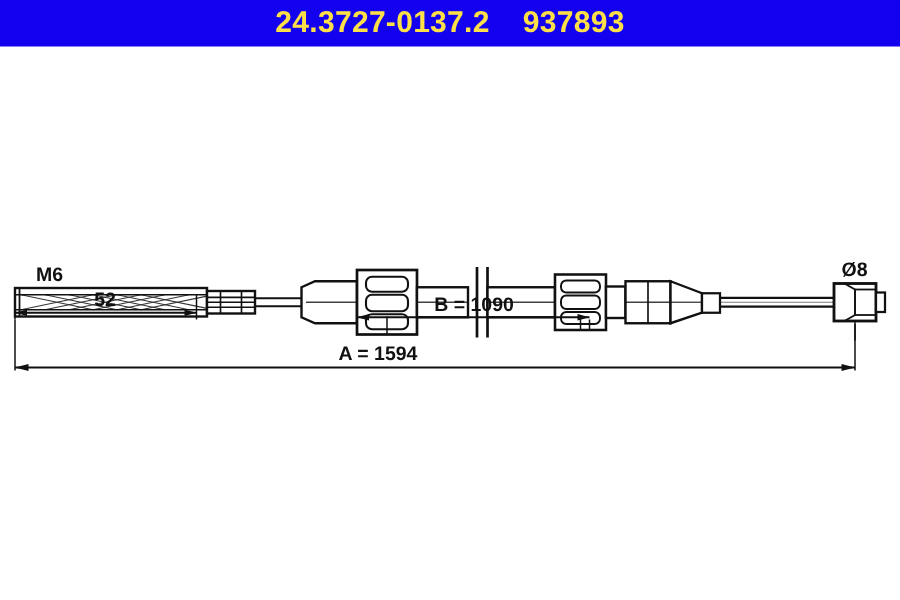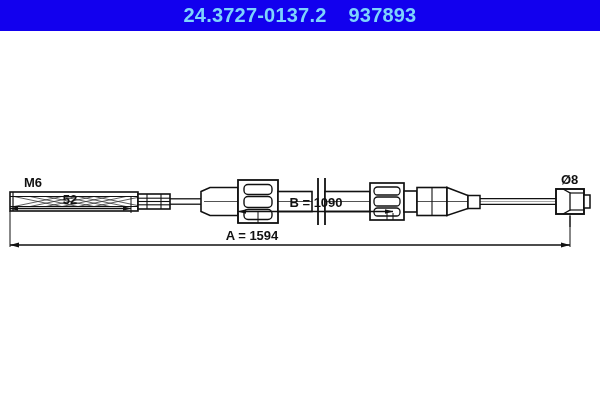--- a/index.html
+++ b/index.html
@@ -24,21 +24,21 @@
     height: 31px;
     background: #1200ee;
     display: flex;
     align-items: center;
     justify-content: center;
   }
   #header-titles {
     display: flex;
     align-items: flex-end;
     gap: 22px;
-    color: #7dd3fc;
+    color: #fde047;
     font-size: 20px;
     font-weight: bold;
     letter-spacing: 0.2px;
     white-space: nowrap;
   }
 
   
   #drawing-area {
     position: absolute;
     left: 0;

